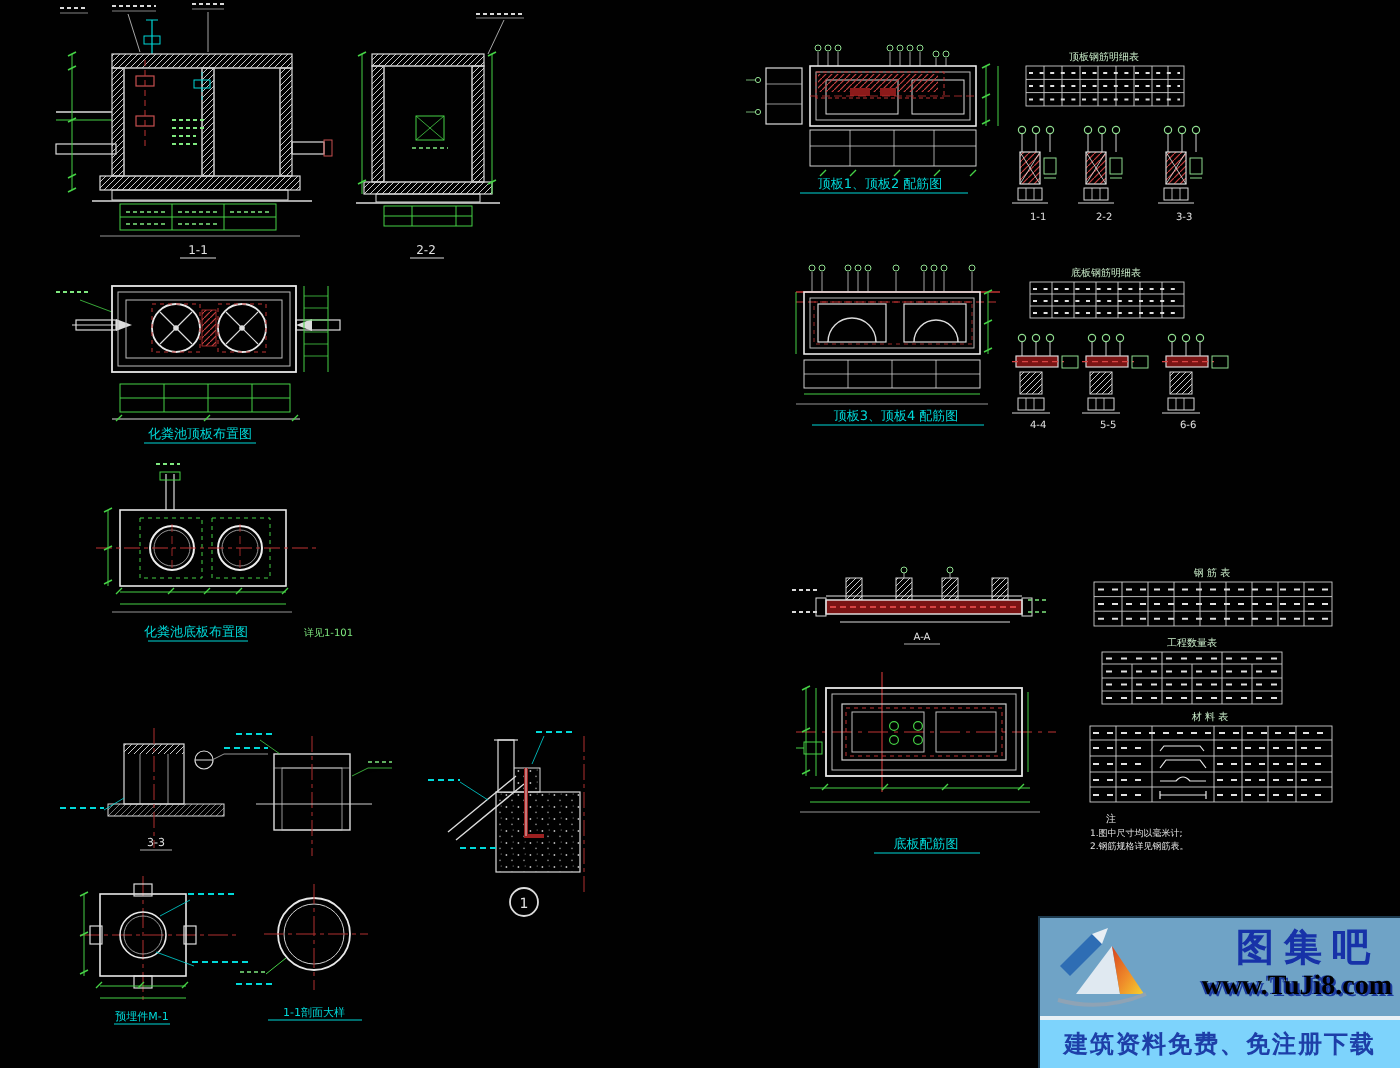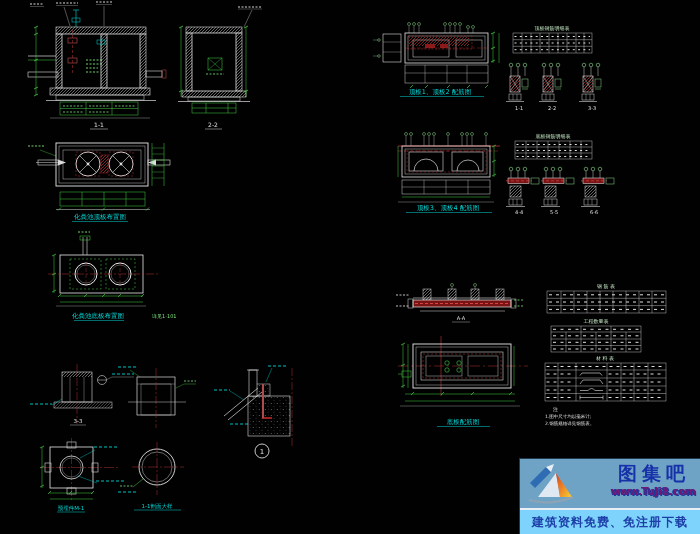--- a/index.html
+++ b/index.html
@@ -9,22 +9,22 @@
   .t-cyan{fill:#00d8d8;}
   .t-grn{fill:#c9ecc9;}
   .t-wht{fill:#e2e2e2;}
   
   .wm{position:absolute;left:520px;top:459px;width:180px;height:75px;
       background:#6fa3c6;outline:1px solid #1d3a4e;display:flex;flex-direction:column;}
   .wm-top{position:relative;height:49px;}
   .wm-logo{position:absolute;left:6px;top:4px;}
   .wm-title{position:absolute;right:10px;top:2px;color:#1732a8;font-weight:bold;
             font-size:19px;letter-spacing:5px;}
-  .wm-url{position:absolute;right:4px;top:27px;color:#701a75;font-weight:bold;font-size:10px;
-          text-shadow:1px 1px 0 #1b3aa0, -1px 0 0 #1b3aa0;}
+  .wm-url{position:absolute;right:4px;top:27px;color:#000000;font-weight:bold;font-size:14px;
+          text-shadow:1px 1px 0 #1b3aa0, -1px 0 0 #1b3aa0;font-family:Liberation Serif, serif;}
   .wm-bottom{flex:1;border-top:2px solid #e8f0f6;background:#7dd3fc;color:#1d3fa8;
              font-weight:bold;font-size:12px;display:flex;align-items:center;justify-content:center;
              letter-spacing:1px;white-space:nowrap;}
 </style>
 </head>
 <body>
 
 <div class="stage">
 
 <svg width="700" height="534" viewBox="0 0 700 534">

